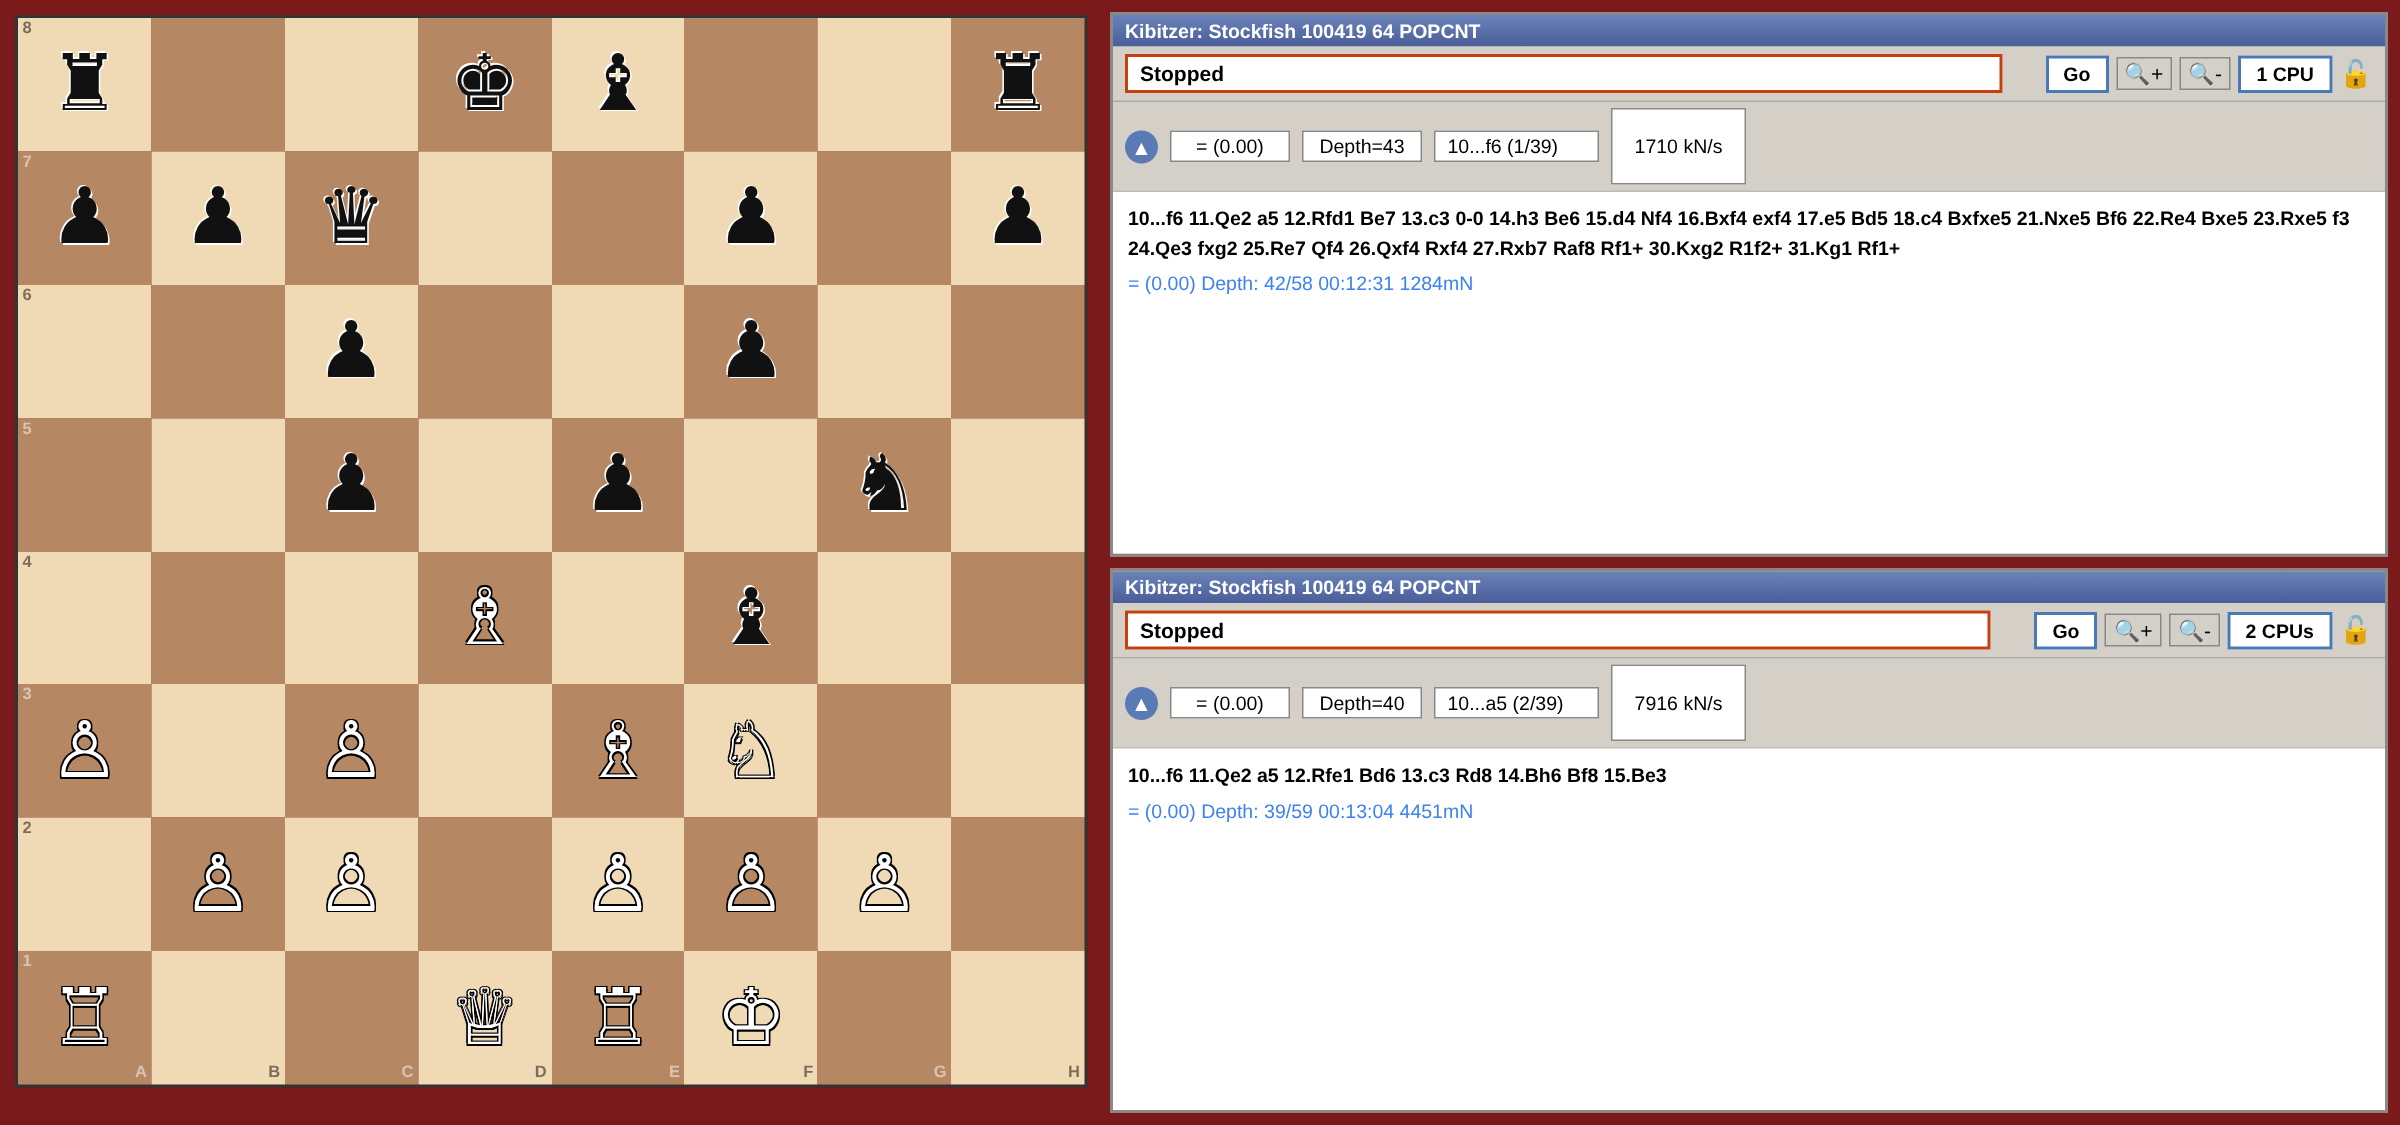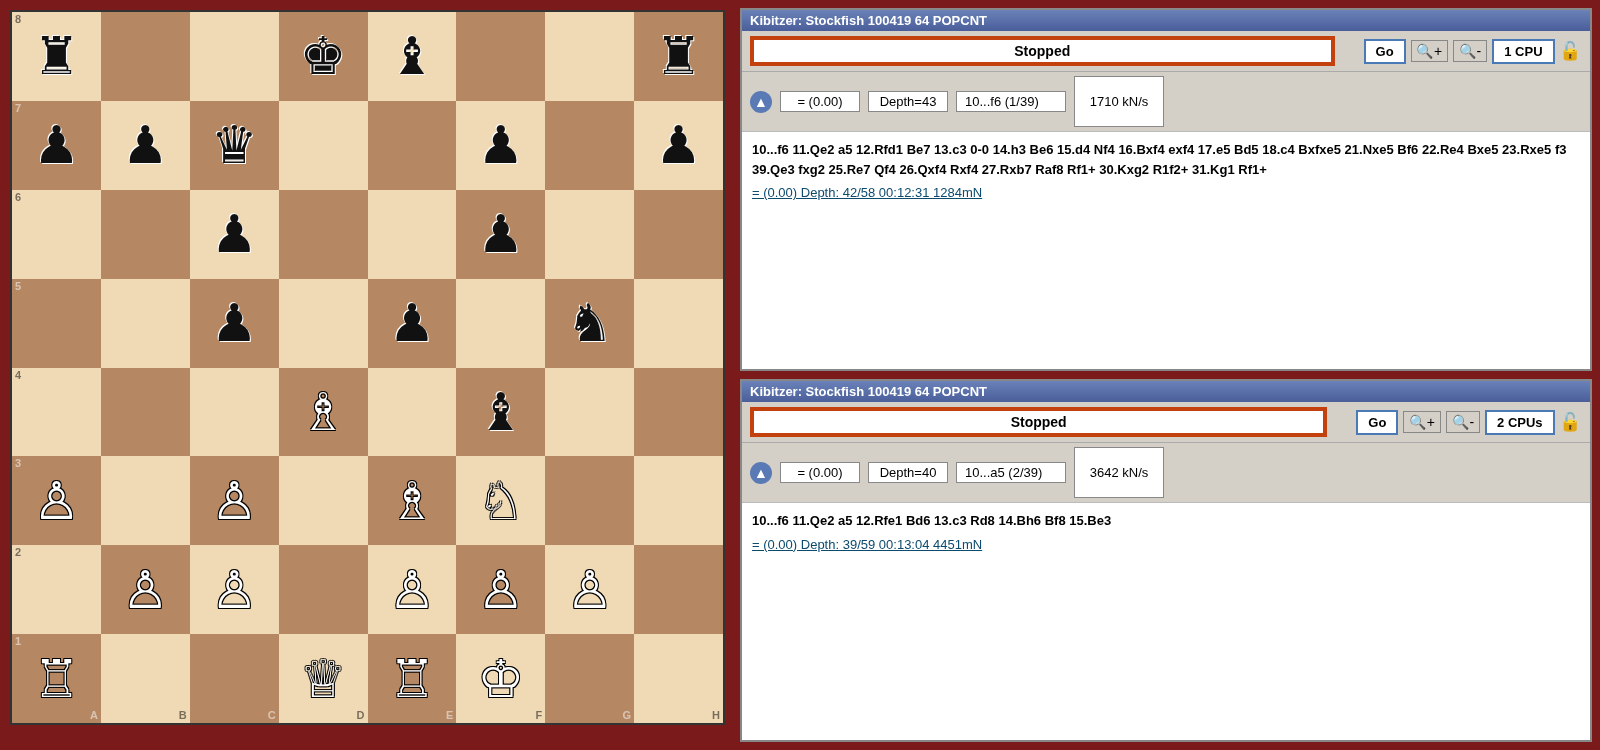--- a/index.html
+++ b/index.html
@@ -101,22 +101,21 @@
       align-items: center;
       background: #d4d0c8;
       padding: 5px 8px;
       gap: 5px;
       border-bottom: 1px solid #aaa;
     }
 
     .kibitzer-status {
       flex: 1;
       background: white;
-      border: 4px solid #c2410c;
-      text-align: center;
+      border: 2px solid #c2410c;
       font-size: 14px;
       font-weight: bold;
       padding: 3px 8px;
     }
 
     .kib-btn {
       border: 2px solid #4a7ab5;
       background: #d4d0c8;
       font-size: 13px;
       font-weight: bold;
@@ -216,23 +215,22 @@
       background: white;
       line-height: 1.5;
     }
 
     .analysis-line {
       font-weight: bold;
       color: #000;
     }
 
     .analysis-eval {
-      color: #0c4a6e;
+      color: #3b82f6;
       margin-top: 4px;
-      text-decoration: underline;
     }
   </style>
 </head>
 <body>
 
 <div id="chess-panel">
   <div id="chessboard">
       <div class="cell light">
         <span class="rank-label">8</span>
         <span class="piece" style="color: rgb(17, 17, 17); text-shadow: rgb(255, 255, 255) 1px 1px 0px, rgb(255, 255, 255) -1px -1px 0px;">♜</span>
@@ -399,21 +397,21 @@
       <span class="kib-lock">🔓</span>
     </div>
     <div class="kibitzer-info-row">
       <div class="info-arrow">▲</div>
       <div class="info-score">= (0.00)</div>
       <div class="info-depth">Depth=43</div>
       <div class="info-move">10...f6 (1/39)</div>
       <div class="info-speed">1710 kN/s</div>
     </div>
     <div class="kibitzer-analysis">
-      <div class="analysis-line">10...f6 11.Qe2 a5 12.Rfd1 Be7 13.c3 0-0 14.h3 Be6 15.d4 Nf4 16.Bxf4 exf4 17.e5 Bd5 18.c4 Bxfxe5 21.Nxe5 Bf6 22.Re4 Bxe5 23.Rxe5 f3 39.Qe3 fxg2 25.Re7 Qf4 26.Qxf4 Rxf4 27.Rxb7 Raf8 Rf1+ 30.Kxg2 R1f2+ 31.Kg1 Rf1+</div>
+      <div class="analysis-line">10...f6 11.Qe2 a5 12.Rfd1 Be7 13.c3 0-0 14.h3 Be6 15.d4 Nf4 16.Bxf4 exf4 17.e5 Bd5 18.c4 Bxfxe5 21.Nxe5 Bf6 22.Re4 Bxe5 23.Rxe5 f3 24.Qe3 fxg2 25.Re7 Qf4 26.Qxf4 Rxf4 27.Rxb7 Raf8 Rf1+ 30.Kxg2 R1f2+ 31.Kg1 Rf1+</div>
       <div class="analysis-eval">=  (0.00)   Depth: 42/58   00:12:31  1284mN</div>
     </div>
   </div>
 
   <div class="kibitzer-box">
     <div class="kibitzer-title-bar">Kibitzer: Stockfish 100419 64 POPCNT</div>
     <div class="kibitzer-controls">
       <div class="kibitzer-status">Stopped</div>
       <button class="kib-btn kib-btn-go">Go</button>
       <button class="kib-icon-btn">
@@ -423,21 +421,21 @@
         <span>🔍-</span>
       </button>
       <button class="kib-btn kib-btn-cpu">2 CPUs</button>
       <span class="kib-lock">🔓</span>
     </div>
     <div class="kibitzer-info-row">
       <div class="info-arrow">▲</div>
       <div class="info-score">= (0.00)</div>
       <div class="info-depth">Depth=40</div>
       <div class="info-move">10...a5 (2/39)</div>
-      <div class="info-speed">3642 kN/s</div>
+      <div class="info-speed">7916 kN/s</div>
     </div>
     <div class="kibitzer-analysis">
       <div class="analysis-line">10...f6 11.Qe2 a5 12.Rfe1 Bd6 13.c3 Rd8 14.Bh6 Bf8 15.Be3</div>
       <div class="analysis-eval">=  (0.00)   Depth: 39/59   00:13:04  4451mN</div>
     </div>
   </div>
 
 </div>
 
 </body></html>

